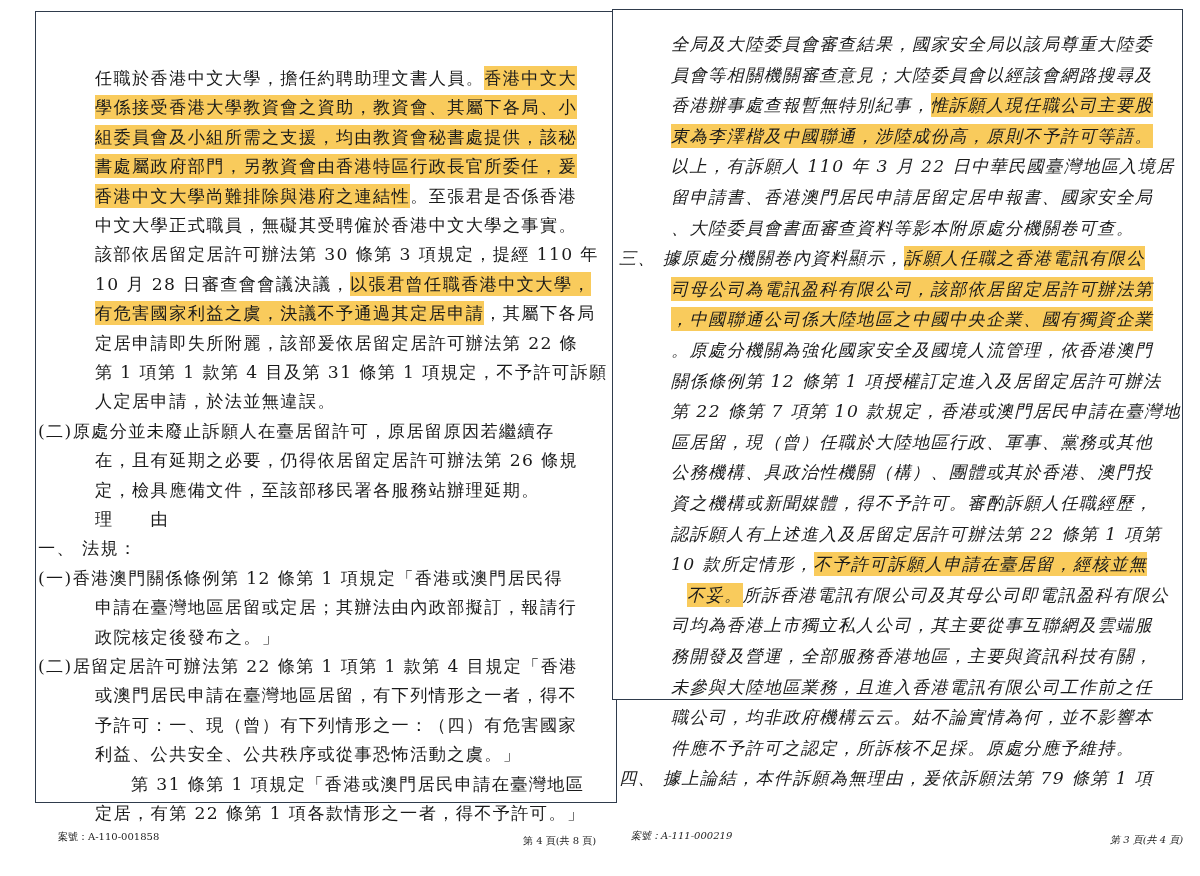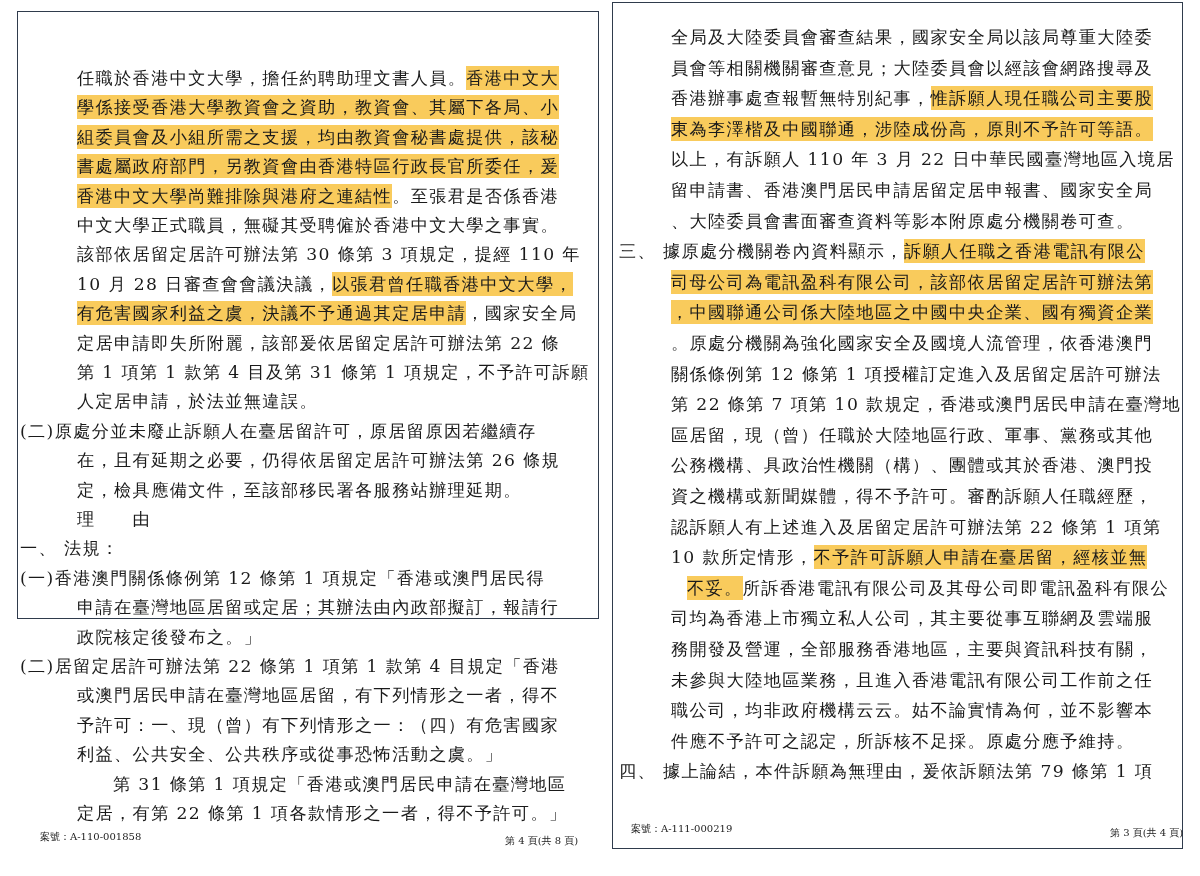--- a/index.html
+++ b/index.html
@@ -3,22 +3,22 @@
 <meta charset="utf-8">
 <style>
   * { box-sizing: border-box; margin: 0; padding: 0; }
   html, body { width: 1200px; height: 876px; background: #ffffff; overflow: hidden; }
   body { position: relative; font-family: "DejaVu Serif", "Liberation Serif", serif; color: #1a1a1a; }
   .page {
     position: absolute;
     border: 1.5px solid #2f3b4c;
     background: #ffffff;
   }
-  #page-left  { left: 17px;  top: 11px; width: 582px; height: 608px; }
-  #page-right { left: 612px; top: 2px; width: 571px; height: 847px; }
+  #page-left  { left: 35px;  top: 11px; width: 582px; height: 792px; }
+  #page-right { left: 612px; top: 9px; width: 571px; height: 691px; font-style: italic; }
   .line {
     position: absolute;
     font-size: 17.2px;
     line-height: 24px;
     white-space: nowrap;
     letter-spacing: 1.35px;
   }
   .hl { background: #f9cb5c; padding: 2px 0; }
   .footer {
     position: absolute;
@@ -33,21 +33,21 @@
 <div class="page" id="page-left">
   <div id="left-lines">
       <div class="line" style="left: 59px; top: 54px;"><span>任職於香港中文大學，擔任約聘助理文書人員。</span><span class="hl">香港中文大</span></div>
       <div class="line" style="left: 59px; top: 83.4px;"><span class="hl">學係接受香港大學教資會之資助，教資會、其屬下各局、小</span></div>
       <div class="line" style="left: 59px; top: 112.8px;"><span class="hl">組委員會及小組所需之支援，均由教資會秘書處提供，該秘</span></div>
       <div class="line" style="left: 59px; top: 142.2px;"><span class="hl">書處屬政府部門，另教資會由香港特區行政長官所委任，爰</span></div>
       <div class="line" style="left: 59px; top: 171.6px;"><span class="hl">香港中文大學尚難排除與港府之連結性</span><span>。至張君是否係香港</span></div>
       <div class="line" style="left: 59px; top: 201px; text-align: center;"><span>中文大學正式職員，無礙其受聘僱於香港中文大學之事實。</span></div>
       <div class="line" style="left: 59px; top: 230.4px; text-align: center;"><span>該部依居留定居許可辦法第 30 條第 3 項規定，提經 110 年</span></div>
       <div class="line" style="left: 59px; top: 259.8px;"><span>10 月 28 日審查會會議決議，</span><span class="hl">以張君曾任職香港中文大學，</span></div>
-      <div class="line" style="left: 59px; top: 289.2px;"><span class="hl">有危害國家利益之虞，決議不予通過其定居申請</span><span>，國家安全局</span></div>
+      <div class="line" style="left: 59px; top: 289.2px;"><span class="hl">有危害國家利益之虞，決議不予通過其定居申請</span><span>，其屬下各局</span></div>
       <div class="line" style="left: 59px; top: 318.6px;"><span>定居申請即失所附麗，該部爰依居留定居許可辦法第 22 條</span></div>
       <div class="line" style="left: 59px; top: 348px;"><span>第 1 項第 1 款第 4 目及第 31 條第 1 項規定，不予許可訴願</span></div>
       <div class="line" style="left: 59px; top: 377.4px;"><span>人定居申請，於法並無違誤。</span></div>
       <div class="line" style="left: 2px; top: 406.8px;"><span>(二)原處分並未廢止訴願人在臺居留許可，原居留原因若繼續存</span></div>
       <div class="line" style="left: 59px; top: 436.2px;"><span>在，且有延期之必要，仍得依居留定居許可辦法第 26 條規</span></div>
       <div class="line" style="left: 59px; top: 465.6px;"><span>定，檢具應備文件，至該部移民署各服務站辦理延期。</span></div>
       <div class="line" style="left: 59px; top: 495px;"><span>理　　由</span></div>
       <div class="line" style="left: 2px; top: 524.4px;"><span>一、 法規：</span></div>
       <div class="line" style="left: 2px; top: 553.8px;"><span>(一)香港澳門關係條例第 12 條第 1 項規定「香港或澳門居民得</span></div>
       <div class="line" style="left: 59px; top: 583.2px;"><span>申請在臺灣地區居留或定居；其辦法由內政部擬訂，報請行</span></div>

